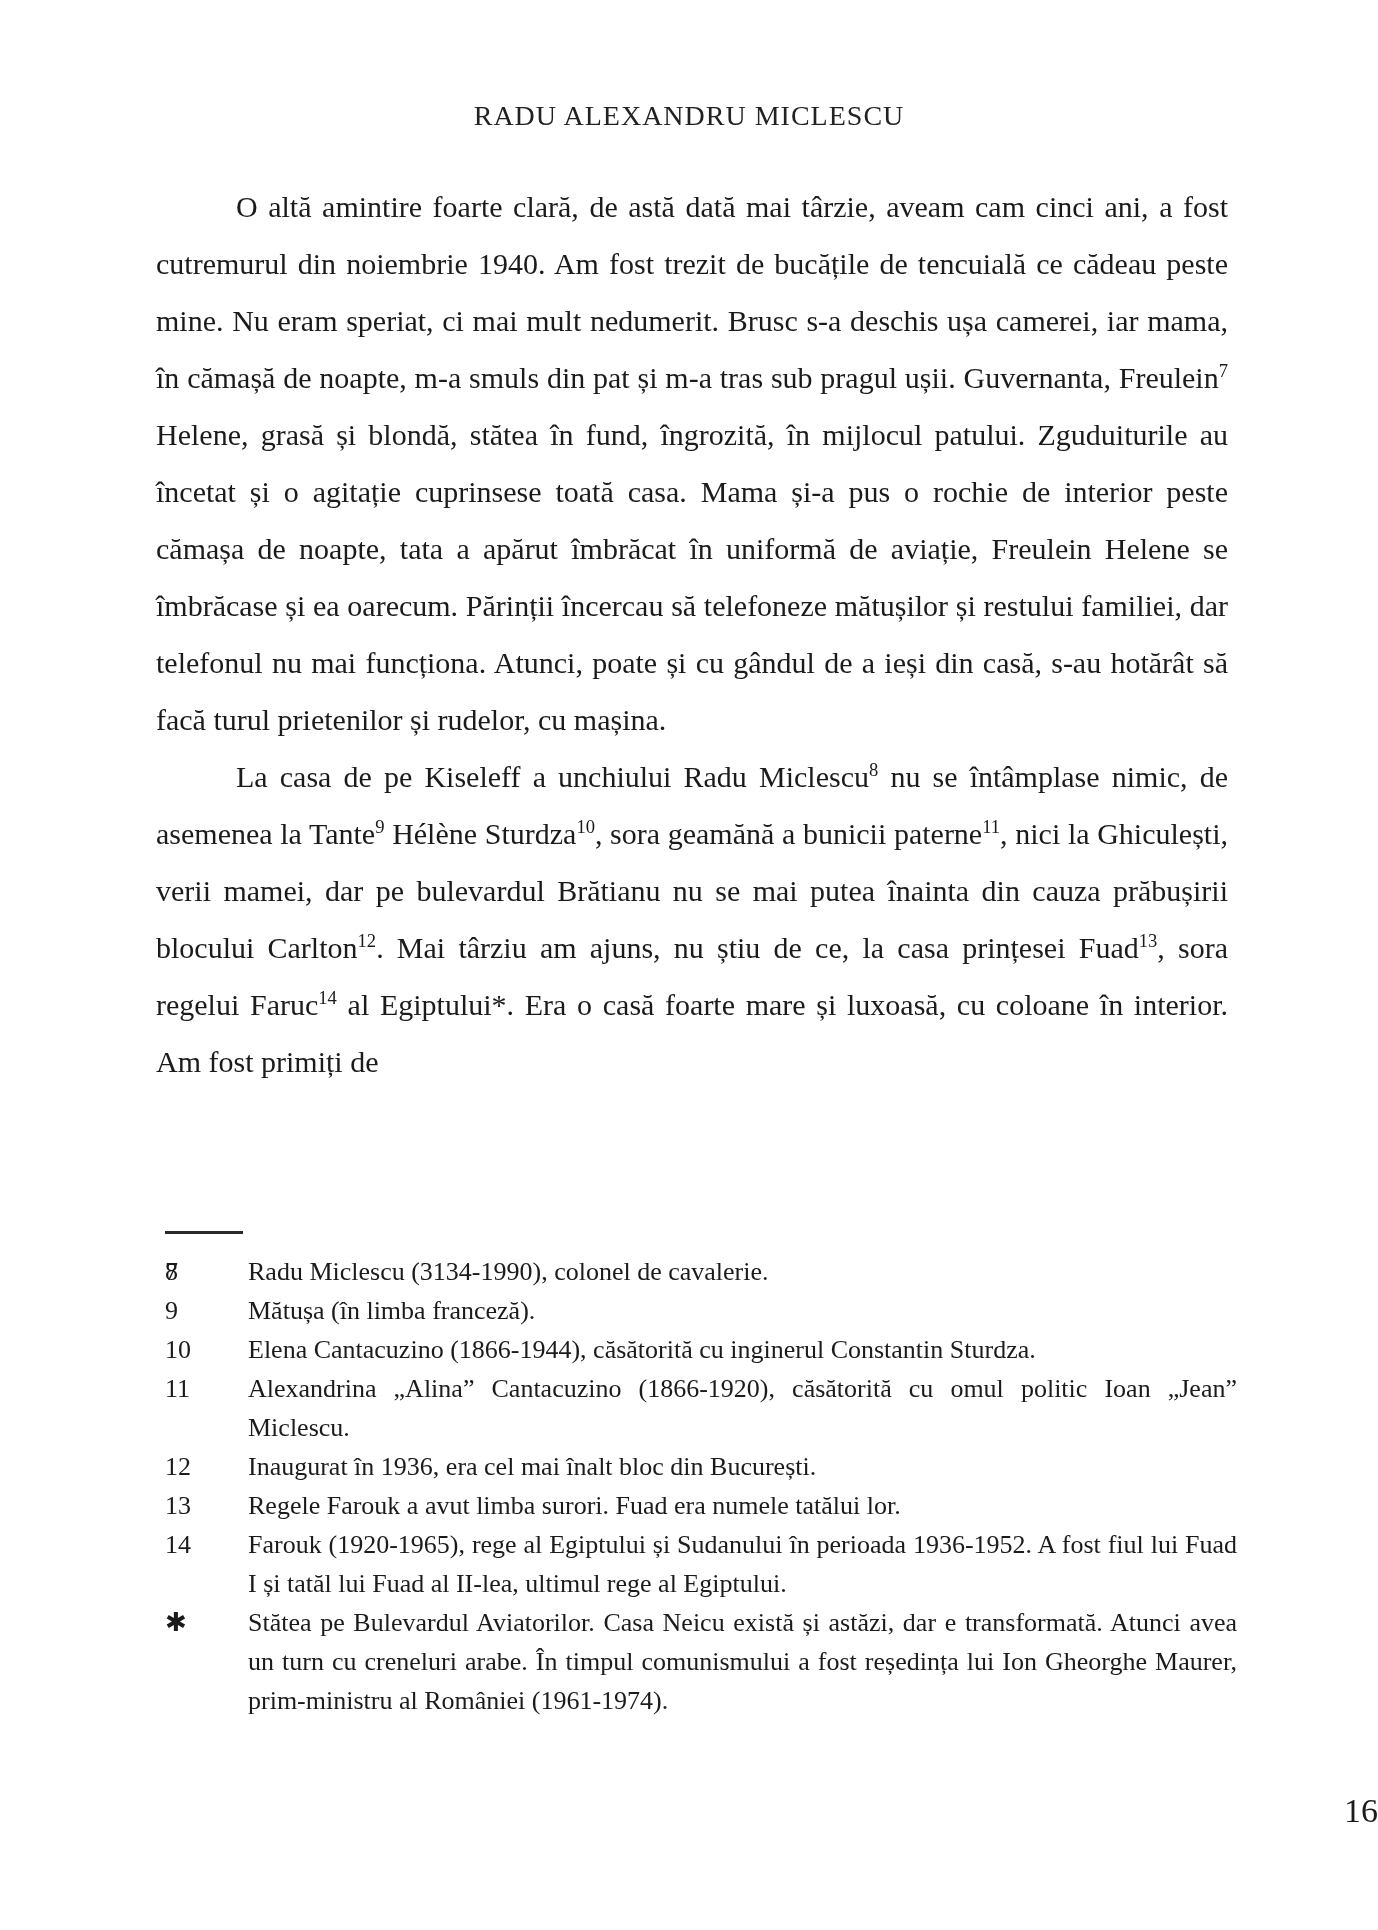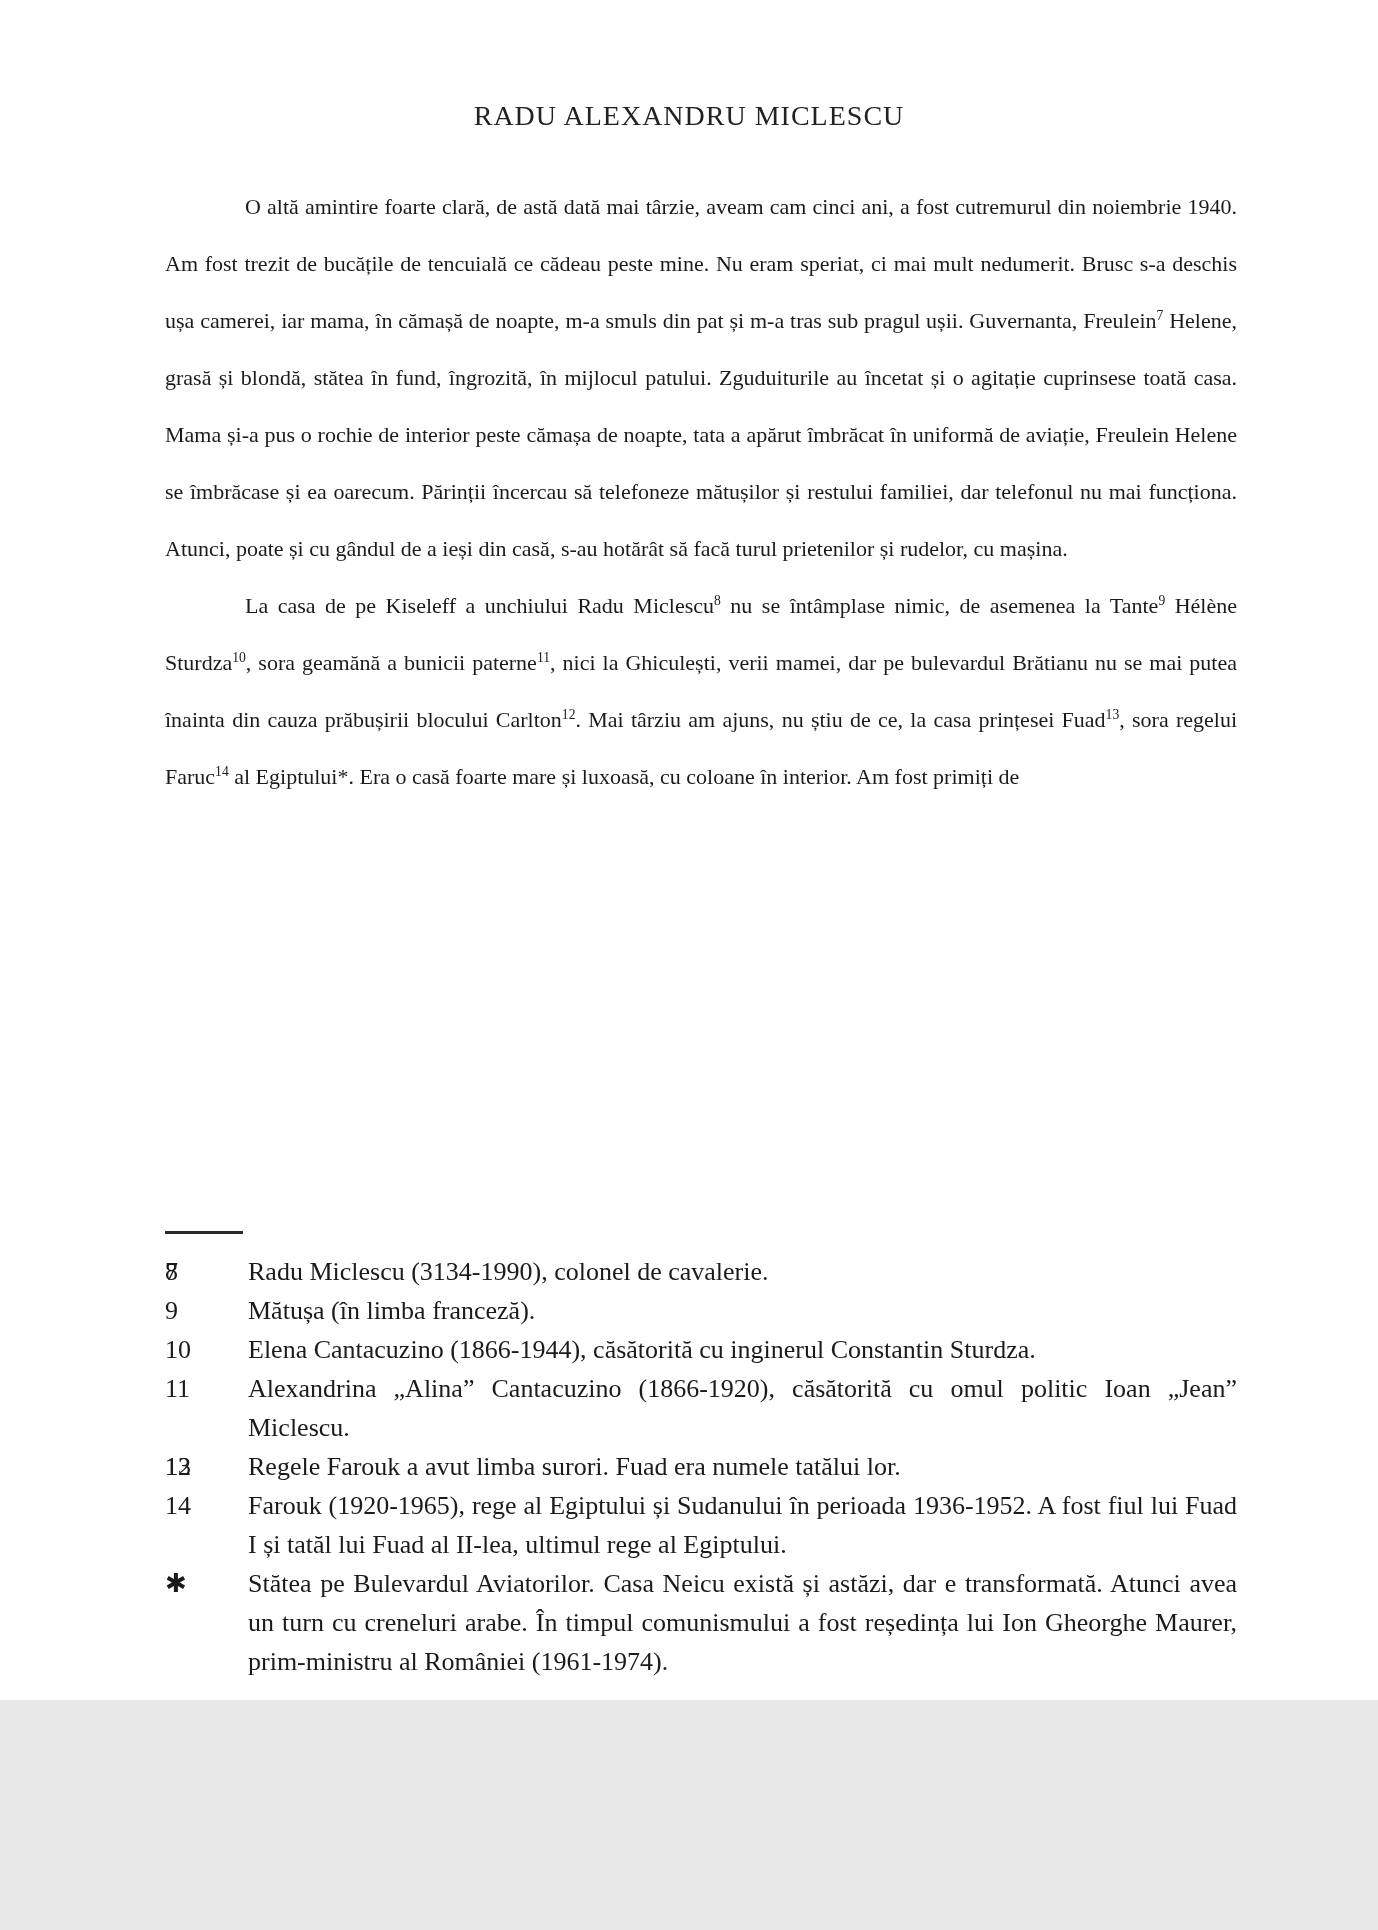--- a/index.html
+++ b/index.html
@@ -3,43 +3,43 @@
 <meta charset="utf-8">
 <style>
   html, body {
     margin: 0;
     padding: 0;
     background: #e8e8e8;
   }
   .page {
     position: relative;
     width: 1378px;
-    height: 1700px;
+    height: 1930px;
     margin: 0 auto;
     background: #ffffff;
     font-family: "Liberation Serif", "DejaVu Serif", serif;
     color: #1b1b1b;
     overflow: hidden;
   }
   .running-header {
     position: absolute;
     top: 100px;
     left: 0;
     width: 100%;
     text-align: center;
     font-size: 28px;
     letter-spacing: 1px;
     color: #222222;
   }
   .body-text {
     position: absolute;
     top: 178px;
-    left: 165px;
+    left: 156px;
     width: 1072px;
-    font-size: 22px;
+    font-size: 30px;
     line-height: 57px;
     text-align: justify;
   }
   .body-text p {
     margin: 0;
     padding: 0;
     text-indent: 80px;
   }
   .body-text sup, .footnotes sup {
     font-size: 62%;
@@ -95,20 +95,20 @@
     </div>
 
   <div class="fn-divider"></div>
 
   <div class="footnotes" id="footnotes">
       <div class="footnote-item"><span class="footnote-marker">7</span></div>
       <div class="footnote-item"><span class="footnote-marker">8</span><span>Radu Miclescu (3134-1990), colonel de cavalerie.</span></div>
       <div class="footnote-item"><span class="footnote-marker">9</span><span>Mătușa (în limba franceză).</span></div>
       <div class="footnote-item"><span class="footnote-marker">10</span><span>Elena Cantacuzino (1866-1944), căsătorită cu inginerul Constantin Sturdza.</span></div>
       <div class="footnote-item"><span class="footnote-marker">11</span><span>Alexandrina „Alina” Cantacuzino (1866-1920), căsătorită cu omul politic Ioan „Jean” Miclescu.</span></div>
-      <div class="footnote-item"><span class="footnote-marker">12</span></div>
+      <div class="footnote-item"><span class="footnote-marker">12</span><span>Inaugurat în 1936, era cel mai înalt bloc din București.</span></div>
       <div class="footnote-item"><span class="footnote-marker">13</span><span>Regele Farouk a avut limba surori. Fuad era numele tatălui lor.</span></div>
       <div class="footnote-item"><span class="footnote-marker">14</span><span>Farouk (1920-1965), rege al Egiptului și Sudanului în perioada 1936-1952. A fost fiul lui Fuad I și tatăl lui Fuad al II-lea, ultimul rege al Egiptului.</span></div>
       <div class="footnote-item"><span class="footnote-marker">✱</span><span>Stătea pe Bulevardul Aviatorilor. Casa Neicu există și astăzi, dar e transformată. Atunci avea un turn cu creneluri arabe. În timpul comunismului a fost reședința lui Ion Gheorghe Maurer, prim-ministru al României (1961-1974).</span></div>
     </div>
 
   <div class="folio">16</div>
 </div>
 
 </body></html>

